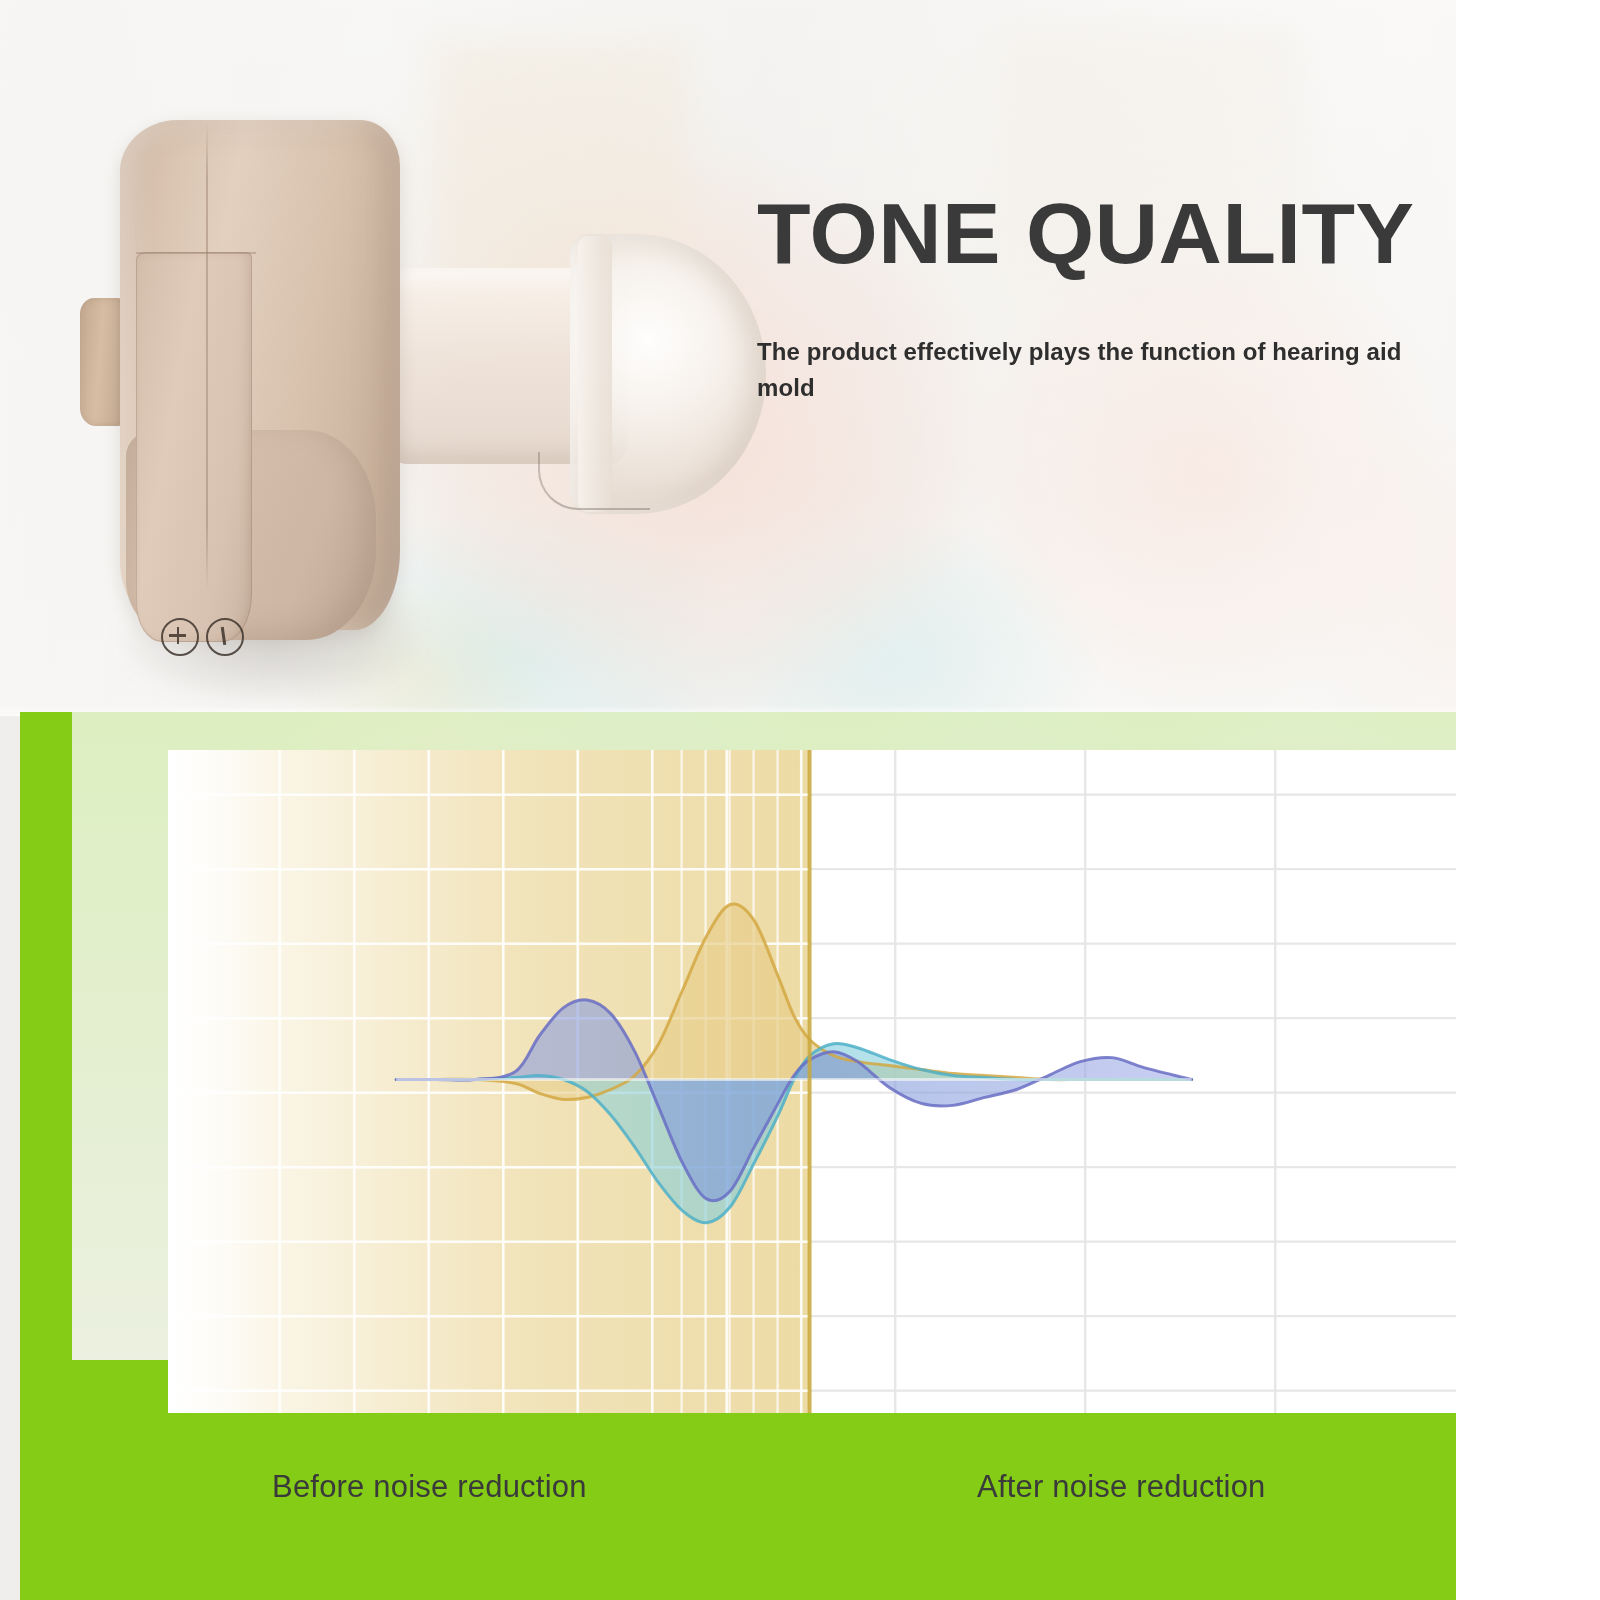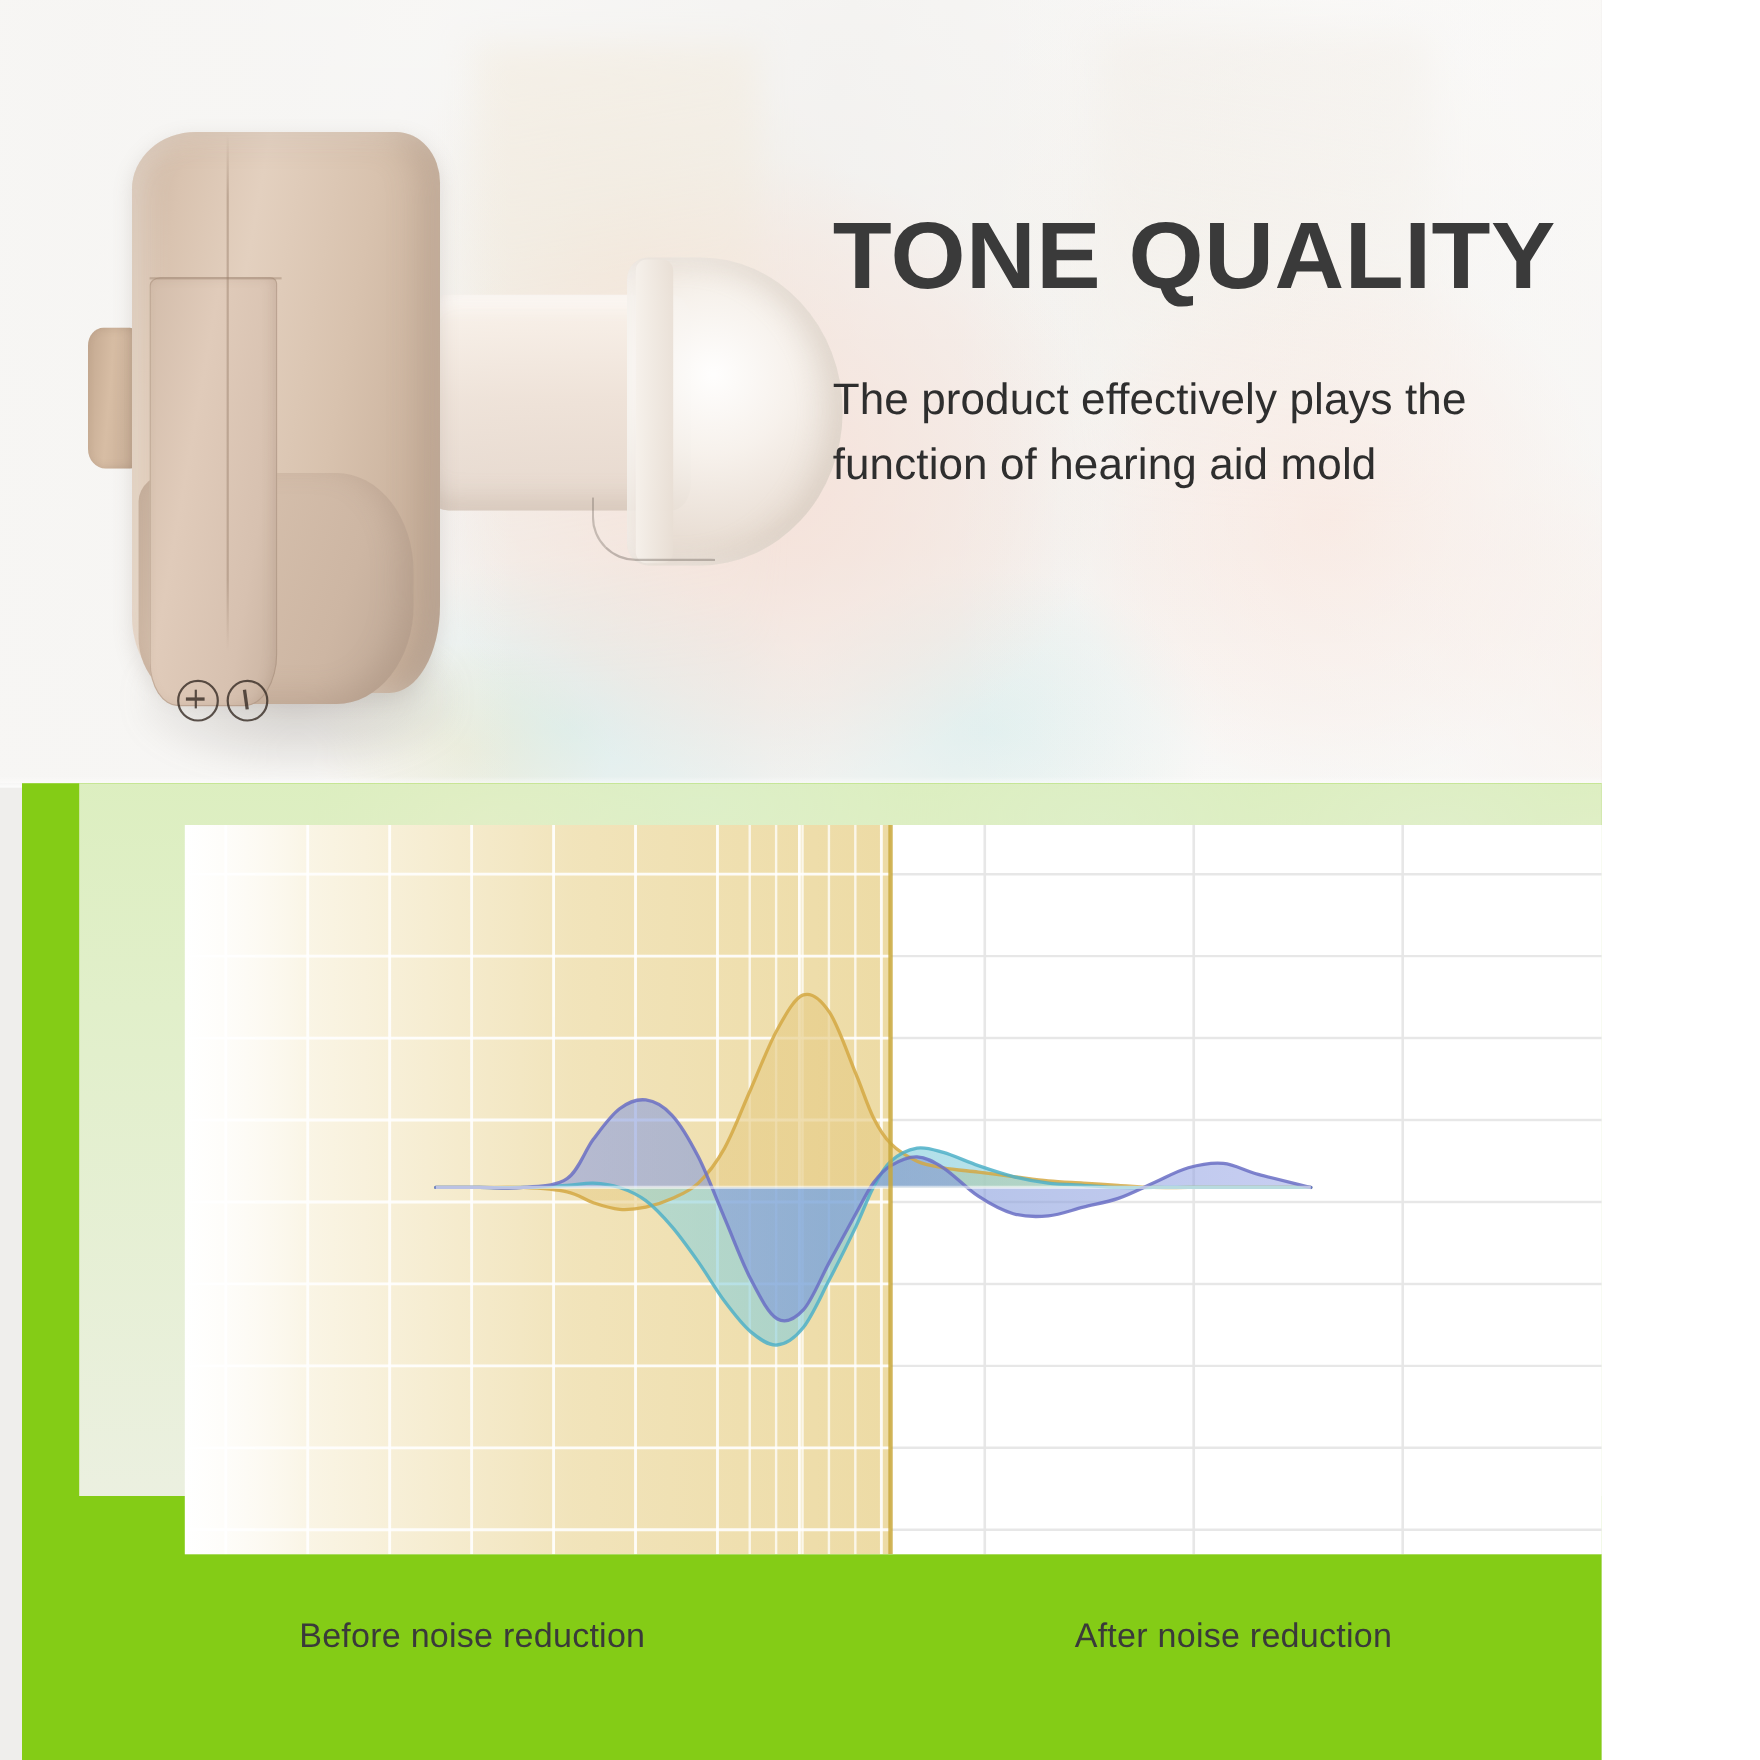--- a/index.html
+++ b/index.html
@@ -89,24 +89,24 @@
     line-height: 1.0;
     font-weight: 700;
     letter-spacing: 0.5px;
     color: #3a3a3a;
     font-family: "Liberation Sans Narrow", "Liberation Sans", sans-serif;
     transform: scaleX(1.02);
     transform-origin: left center;
     white-space: nowrap;
   }
   .para {
-    font-size: 40px;
+    font-size: 24px;
     line-height: 1.48;
     color: #2e2e2e;
-    font-weight: 400;
+    font-weight: 700;
     max-width: 660px;
     letter-spacing: 0.1px;
   }
   .para-1 { margin-top: 58px; }
   .para-2 { margin-top: 44px; }
 
   
   .product {
     position: absolute;
     left: 30px; top: 100px;

